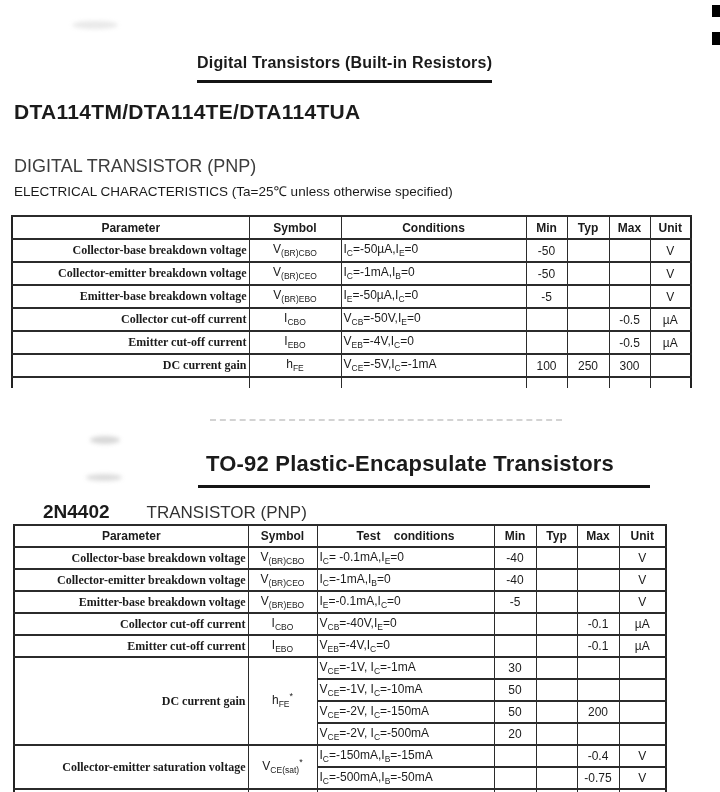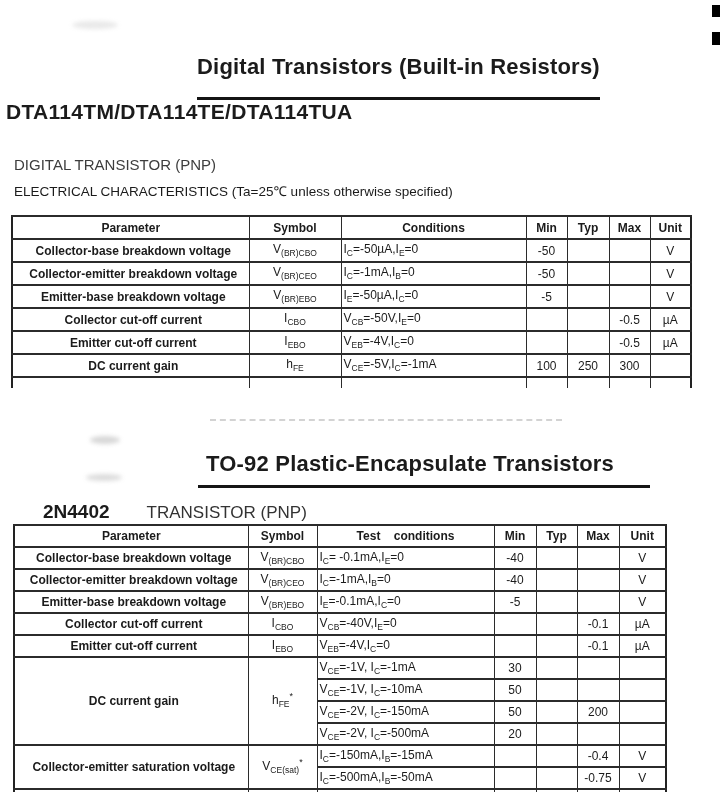--- a/index.html
+++ b/index.html
@@ -4,44 +4,44 @@
 <style>
   html,body{margin:0;padding:0;}
   body{
     width:720px;height:792px;overflow:hidden;position:relative;background:#ffffff;
     font-family:"Liberation Sans",sans-serif;color:#1b1b1b;
   }
   .abs{position:absolute;}
 
   
   .sec1-title{
-    left:197px;top:54px;font-size:22px;font-weight:700;letter-spacing:0.2px;
-    border-bottom:3px solid #141414;padding-bottom:17px;white-space:nowrap;
+    left:197px;top:54px;font-size:16px;font-weight:700;letter-spacing:0.2px;
+    border-bottom:3px solid #141414;padding-bottom:8px;white-space:nowrap;
   }
-  .parts{left:6px;top:99px;font-size:21px;font-weight:700;line-height:26px;white-space:nowrap;letter-spacing:0.3px;}
-  .subtitle{left:14px;top:156px;font-size:15px;color:#3d3d3d;white-space:nowrap;}
+  .parts{left:14px;top:99px;font-size:21px;font-weight:700;line-height:26px;white-space:nowrap;letter-spacing:0.3px;}
+  .subtitle{left:14px;top:156px;font-size:18px;color:#3d3d3d;white-space:nowrap;}
   .elec-heading{left:14px;top:182px;font-size:13.5px;font-weight:400;white-space:nowrap;}
   .sec2-title{left:206px;top:451px;font-size:22px;font-weight:700;white-space:nowrap;letter-spacing:0.2px;}
   .sec2-rule{left:198px;top:485px;width:452px;height:3px;background:#151515;}
   .part2{left:43px;top:501px;display:flex;align-items:baseline;gap:37px;white-space:nowrap;}
   .part2 .pn{font-size:19px;font-weight:700;}
   .part2 .pt{font-size:17px;color:#333;}
 
   
   .spec-table{border-collapse:collapse;table-layout:fixed;border:2px solid #222;background:#fff;}
   .spec-table th,.spec-table td{
     border:1px solid #2b2b2b;border-top-width:2px;border-bottom-width:2px;
     font-size:12px;padding:0 2px;overflow:hidden;white-space:nowrap;vertical-align:middle;
   }
   .spec-table th{font-weight:700;text-align:center;}
   .t1 th,.t1 td{height:21px;}
   .t2 th,.t2 td{height:20px;}
   .t1 .c0{width:237px}.t1 .c1{width:92px}.t1 .c2{width:185px}.t1 .c3{width:41px}.t1 .c4{width:42px}.t1 .c5{width:41px}.t1 .c6{width:41px}
   .t2 .c0{width:234px}.t2 .c1{width:69px}.t2 .c2{width:177px}.t2 .c3{width:42px}.t2 .c4{width:41px}.t2 .c5{width:42px}.t2 .c6{width:47px}
-  td.param{text-align:center;padding-left:7px;font-weight:700;}
+  td.param{text-align:right;padding-left:7px;font-weight:700;font-family:Liberation Serif, serif;}
   td.sym,td.num,td.unit{text-align:center;}
   td.cond{text-align:left;}
   .spec-table sub{font-size:8.5px;letter-spacing:0;}
   .spec-table sup{font-size:9px;vertical-align:5px;line-height:0;}
   #table1-wrap{left:11px;top:215px;}
   #table2-wrap{left:13px;top:524px;}
 
   
   .sliver-wrap{height:10px;overflow:hidden;}
   .sliver{border-top:none !important;border-bottom:none !important;}

